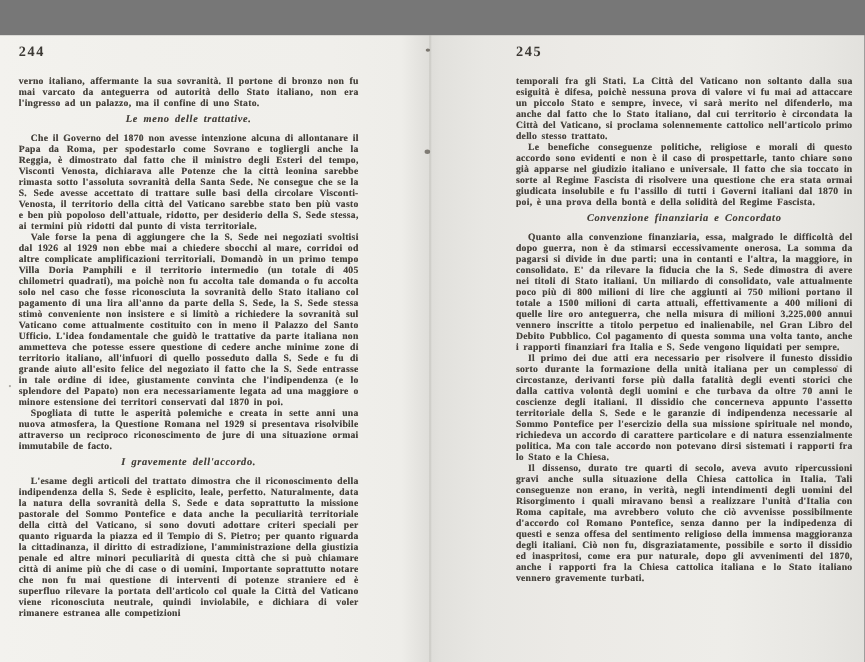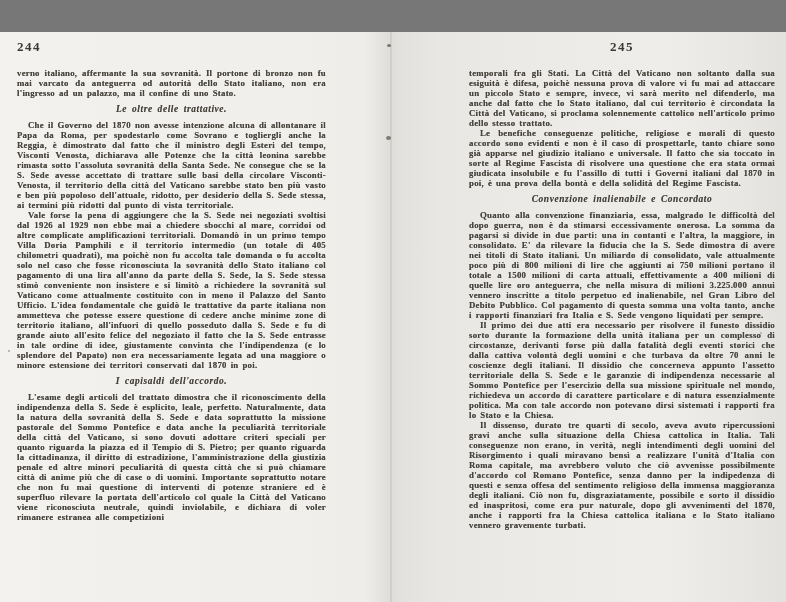--- a/index.html
+++ b/index.html
@@ -19,21 +19,21 @@
   .fold{
     position:absolute;left:390px;top:0;width:2px;height:602px;
     background:rgba(90,84,76,0.10);
   }
   .page{position:absolute;top:7px;}
   .page-left{left:17px;width:309px;}
   .page-right{left:469px;width:306px;}
   .pagenum{
     font-size:13px;font-weight:bold;letter-spacing:1.5px;color:#3c3934;
   }
-  .page-right .pagenum{text-align:center;}
+  .page-right .pagenum{text-align:left;}
   .pagebody{
     margin-top:13px;
     font-size:8.8px;line-height:10px;font-weight:bold;
     text-align:justify;
     word-spacing:1.5px;letter-spacing:0.25px;
     color:#45413b;
     text-shadow:0 0 0.4px rgba(64,58,52,0.55);
   }
   .pagebody p{margin:0;text-indent:11px;}
   .pagebody p.cont{text-indent:0;}
@@ -57,33 +57,34 @@
   <div class="fold"></div>
   <div class="speck s1"></div>
   <div class="speck s2"></div>
   <div class="speck s3"></div>
   <div class="speck s4"></div>
 
   <div class="page page-left">
     <div class="pagenum">244</div>
     <div class="pagebody">
       <p class="cont">verno italiano, affermante la sua sovranità. Il portone di bronzo non fu mai varcato da anteguerra od autorità dello Stato italiano, non era l'ingresso ad un palazzo, ma il confine di uno Stato.</p>
-      <h3>Le oltre delle trattative.</h3>
+      <h3>Le meno delle trattative.</h3>
       <p>Che il Governo del 1870 non avesse intenzione alcuna di allontanare il Papa da Roma, per spodestarlo come Sovrano e togliergli anche la Reggia, è dimostrato dal fatto che il ministro degli Esteri del tempo, Visconti Venosta, dichiarava alle Potenze che la città leonina sarebbe rimasta sotto l'assoluta sovranità della Santa Sede. Ne consegue che se la S. Sede avesse accettato di trattare sulle basi della circolare Visconti-Venosta, il territorio della città del Vaticano sarebbe stato ben più vasto e ben più popoloso dell'attuale, ridotto, per desiderio della S. Sede stessa, ai termini più ridotti dal punto di vista territoriale.</p>
       <p>Vale forse la pena di aggiungere che la S. Sede nei negoziati svoltisi dal 1926 al 1929 non ebbe mai a chiedere sbocchi al mare, corridoi od altre complicate amplificazioni territoriali. Domandò in un primo tempo Villa Doria Pamphili e il territorio intermedio (un totale di 405 chilometri quadrati), ma poichè non fu accolta tale domanda o fu accolta solo nel caso che fosse riconosciuta la sovranità dello Stato italiano col pagamento di una lira all'anno da parte della S. Sede, la S. Sede stessa stimò conveniente non insistere e si limitò a richiedere la sovranità sul Vaticano come attualmente costituito con in meno il Palazzo del Santo Ufficio. L'idea fondamentale che guidò le trattative da parte italiana non ammetteva che potesse essere questione di cedere anche minime zone di territorio italiano, all'infuori di quello posseduto dalla S. Sede e fu di grande aiuto all'esito felice del negoziato il fatto che la S. Sede entrasse in tale ordine di idee, giustamente convinta che l'indipendenza (e lo splendore del Papato) non era necessariamente legata ad una maggiore o minore estensione dei territori conservati dal 1870 in poi.</p>
-      <h3>I capisaldi dell'accordo.</h3>
+      <p>Spogliata di tutte le asperità polemiche e creata in sette anni una nuova atmosfera, la Questione Romana nel 1929 si presentava risolvibile attraverso un reciproco riconoscimento de jure di una situazione ormai immutabile de facto.</p>
+      <h3>I gravemente dell'accordo.</h3>
       <p>L'esame degli articoli del trattato dimostra che il riconoscimento della indipendenza della S. Sede è esplicito, leale, perfetto. Naturalmente, data la natura della sovranità della S. Sede e data soprattutto la missione pastorale del Sommo Pontefice e data anche la peculiarità territoriale della città del Vaticano, si sono dovuti adottare criteri speciali per quanto riguarda la piazza ed il Tempio di S. Pietro; per quanto riguarda la cittadinanza, il diritto di estradizione, l'amministrazione della giustizia penale ed altre minori peculiarità di questa città che si può chiamare città di anime più che di case o di uomini. Importante soprattutto notare che non fu mai questione di interventi di potenze straniere ed è superfluo rilevare la portata dell'articolo col quale la Città del Vaticano viene riconosciuta neutrale, quindi inviolabile, e dichiara di voler rimanere estranea alle competizioni</p>
     </div>
   </div>
 
   <div class="page page-right">
     <div class="pagenum">245</div>
     <div class="pagebody">
       <p class="cont">temporali fra gli Stati. La Città del Vaticano non soltanto dalla sua esiguità è difesa, poichè nessuna prova di valore vi fu mai ad attaccare un piccolo Stato e sempre, invece, vi sarà merito nel difenderlo, ma anche dal fatto che lo Stato italiano, dal cui territorio è circondata la Città del Vaticano, si proclama solennemente cattolico nell'articolo primo dello stesso trattato.</p>
       <p>Le benefiche conseguenze politiche, religiose e morali di questo accordo sono evidenti e non è il caso di prospettarle, tanto chiare sono già apparse nel giudizio italiano e universale. Il fatto che sia toccato in sorte al Regime Fascista di risolvere una questione che era stata ormai giudicata insolubile e fu l'assillo di tutti i Governi italiani dal 1870 in poi, è una prova della bontà e della solidità del Regime Fascista.</p>
-      <h3>Convenzione inalienabile e Concordato</h3>
+      <h3>Convenzione finanziaria e Concordato</h3>
       <p>Quanto alla convenzione finanziaria, essa, malgrado le difficoltà del dopo guerra, non è da stimarsi eccessivamente onerosa. La somma da pagarsi si divide in due parti: una in contanti e l'altra, la maggiore, in consolidato. E' da rilevare la fiducia che la S. Sede dimostra di avere nei titoli di Stato italiani. Un miliardo di consolidato, vale attualmente poco più di 800 milioni di lire che aggiunti ai 750 milioni portano il totale a 1500 milioni di carta attuali, effettivamente a 400 milioni di quelle lire oro anteguerra, che nella misura di milioni 3.225.000 annui vennero inscritte a titolo perpetuo ed inalienabile, nel Gran Libro del Debito Pubblico. Col pagamento di questa somma una volta tanto, anche i rapporti finanziari fra Italia e S. Sede vengono liquidati per sempre.</p>
       <p>Il primo dei due atti era necessario per risolvere il funesto dissidio sorto durante la formazione della unità italiana per un complesso di circostanze, derivanti forse più dalla fatalità degli eventi storici che dalla cattiva volontà degli uomini e che turbava da oltre 70 anni le coscienze degli italiani. Il dissidio che concerneva appunto l'assetto territoriale della S. Sede e le garanzie di indipendenza necessarie al Sommo Pontefice per l'esercizio della sua missione spirituale nel mondo, richiedeva un accordo di carattere particolare e di natura essenzialmente politica. Ma con tale accordo non potevano dirsi sistemati i rapporti fra lo Stato e la Chiesa.</p>
       <p>Il dissenso, durato tre quarti di secolo, aveva avuto ripercussioni gravi anche sulla situazione della Chiesa cattolica in Italia. Tali conseguenze non erano, in verità, negli intendimenti degli uomini del Risorgimento i quali miravano bensì a realizzare l'unità d'Italia con Roma capitale, ma avrebbero voluto che ciò avvenisse possibilmente d'accordo col Romano Pontefice, senza danno per la indipedenza di questi e senza offesa del sentimento religioso della immensa maggioranza degli italiani. Ciò non fu, disgraziatamente, possibile e sorto il dissidio ed inaspritosi, come era pur naturale, dopo gli avvenimenti del 1870, anche i rapporti fra la Chiesa cattolica italiana e lo Stato italiano vennero gravemente turbati.</p>
     </div>
   </div>
 
 </div>
 
 </body></html>

